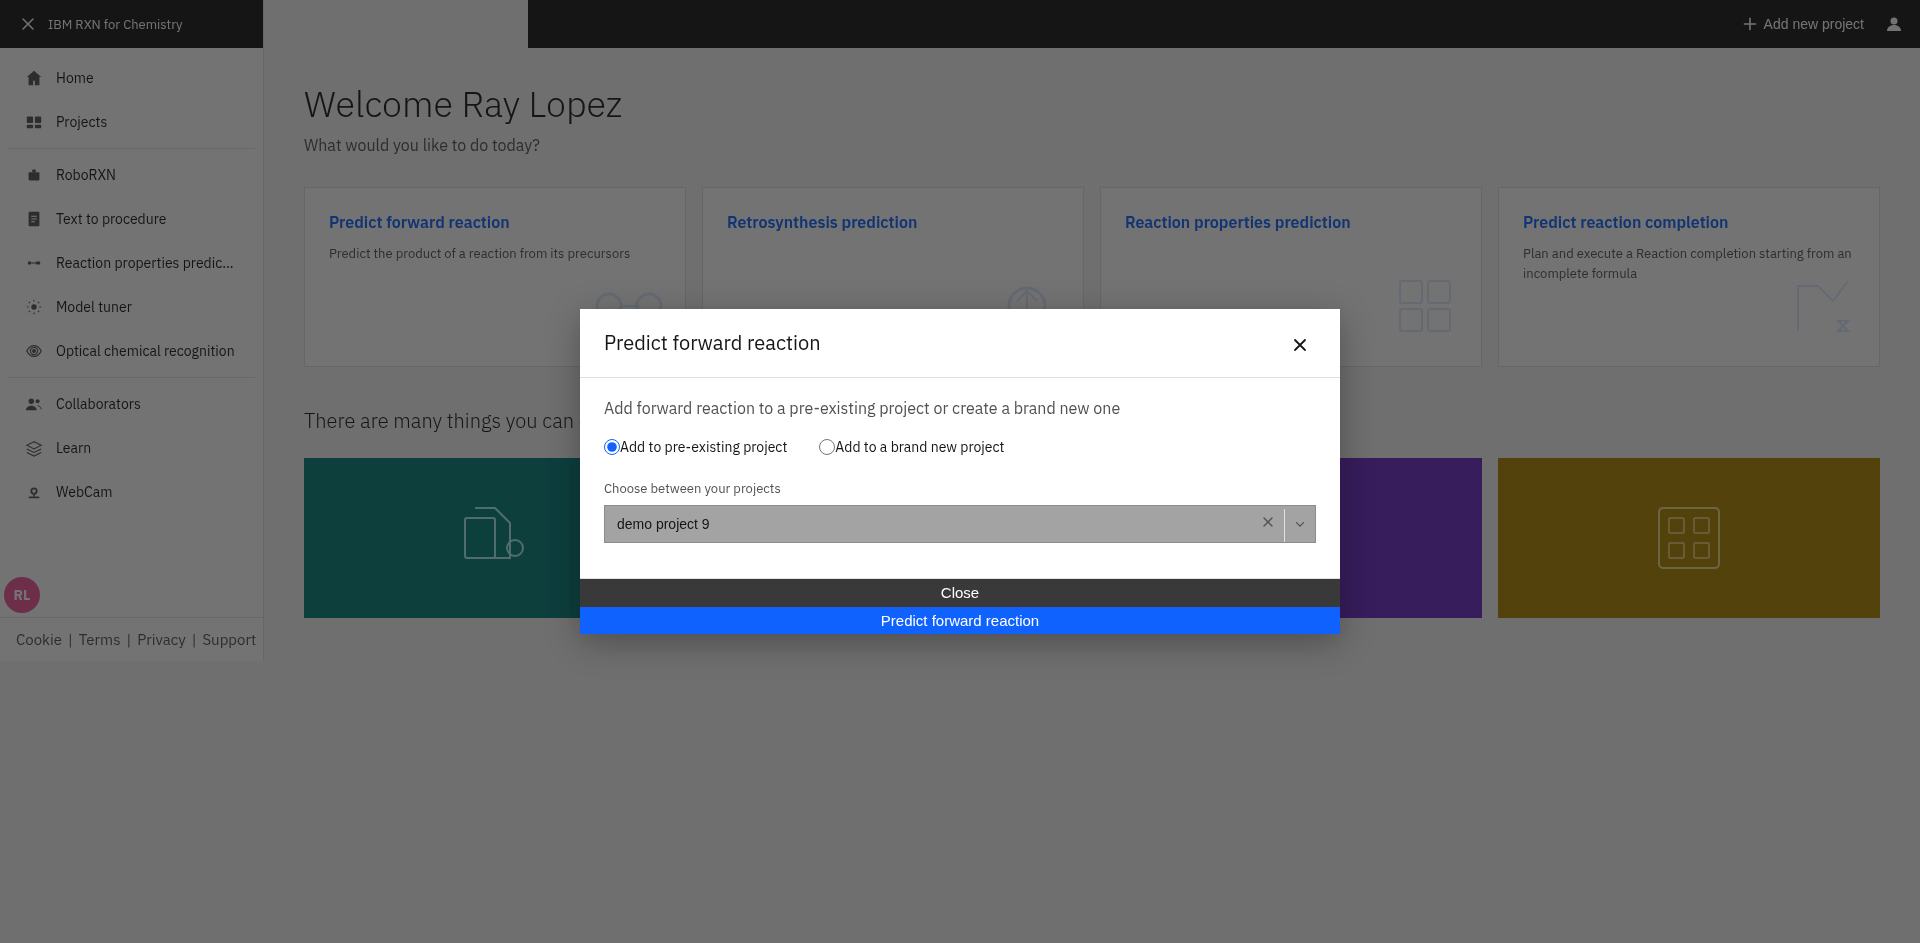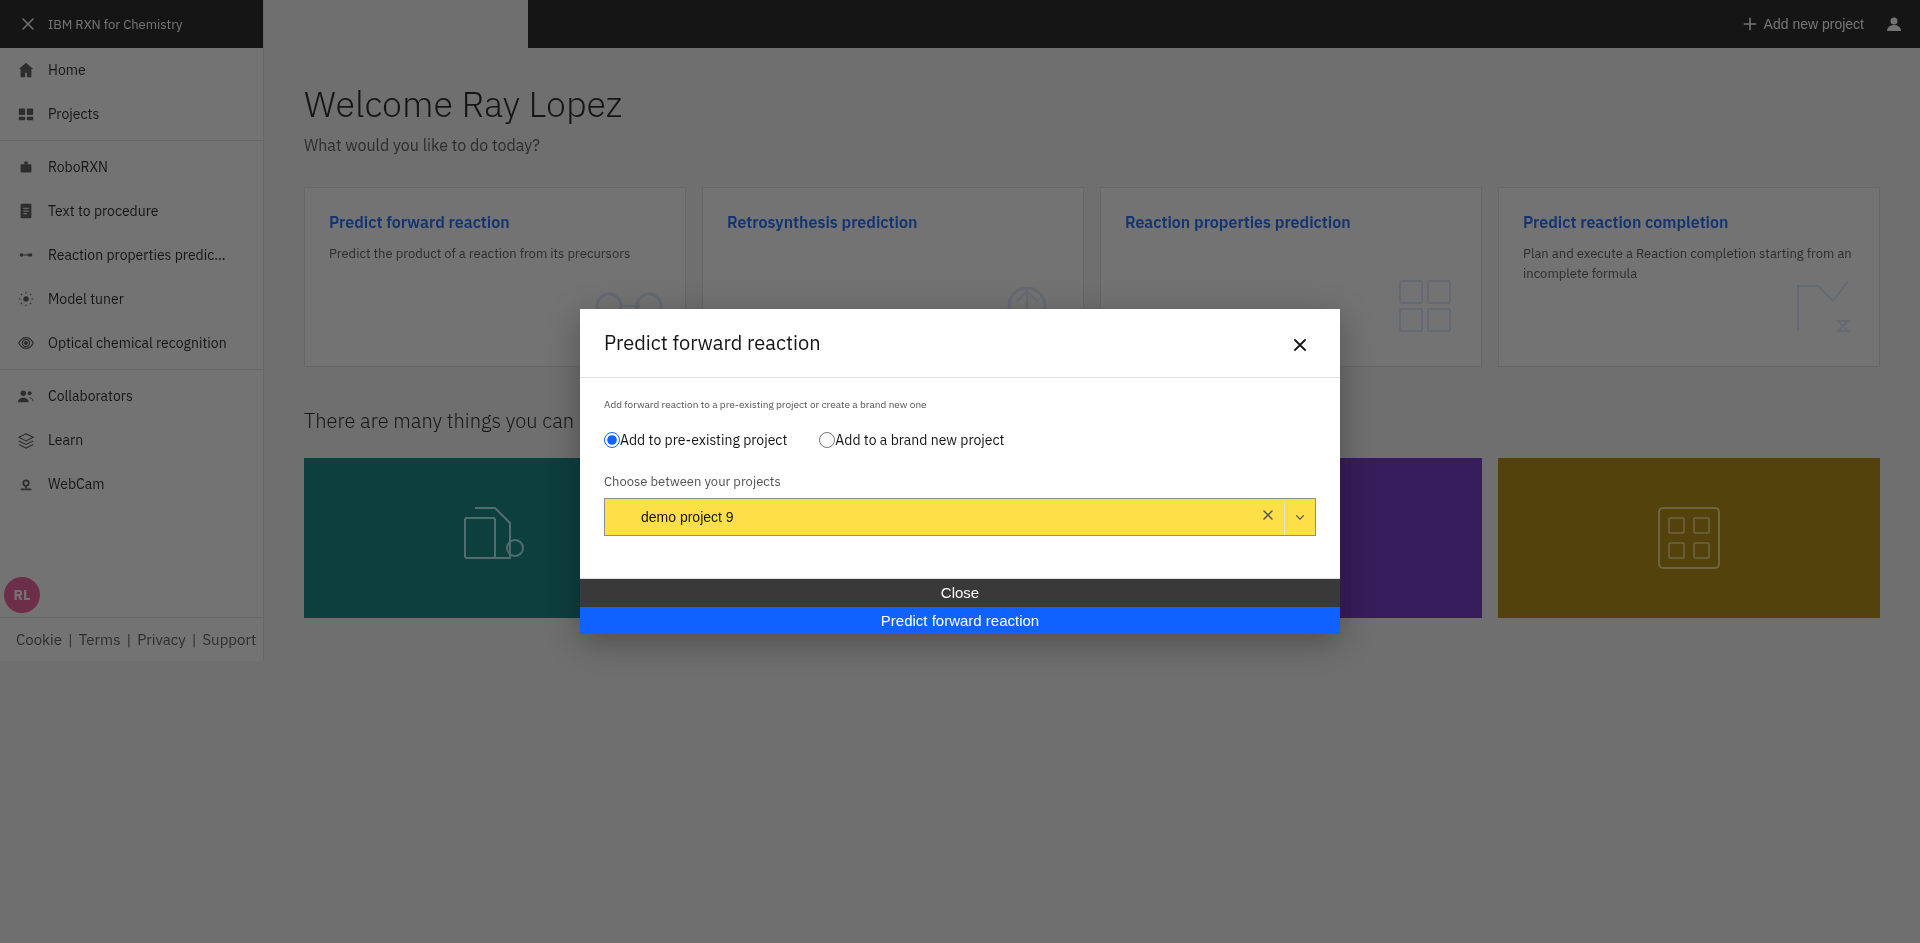--- a/index.html
+++ b/index.html
@@ -40,21 +40,21 @@
       height: 24px;
     }
     .sidebar-title-text {
       font-size: 13px;
       font-weight: 400;
       color: #fff;
     }
     .sidebar-nav {
       flex: 1;
       overflow-y: auto;
-      padding: 0;
+      padding: 8px;
     }
     .sidebar-item {
       display: flex;
       align-items: center;
       padding: 12px 16px;
       gap: 12px;
       cursor: pointer;
       font-size: 14px;
       color: #161616;
       border-bottom: none;
@@ -245,21 +245,21 @@
       align-items: center;
       justify-content: center;
       width: 32px;
       height: 32px;
     }
     .modal-body {
       padding: 20px 24px;
       min-height: 200px;
     }
     .modal-body-subtitle {
-      font-size: 10px;
+      font-size: 16px;
       color: #525252;
       margin-bottom: 20px;
     }
     .radio-group {
       display: flex;
       gap: 32px;
       margin-bottom: 24px;
     }
     .radio-label {
       display: flex;
@@ -277,22 +277,21 @@
     .form-group-label {
       font-size: 13px;
       color: #525252;
       margin-bottom: 8px;
     }
     .project-select-wrapper {
       position: relative;
       display: flex;
       align-items: flex-end;
       border: 1px solid #8d8d8d;
-      background: #fde047;
-      padding-left: 24px;
+      background: #a3a3a3;
     }
     .project-select-input {
       flex: 1;
       border: none;
       outline: none;
       padding: 10px 12px;
       font-size: 14px;
       color: #161616;
       background: transparent;
     }

